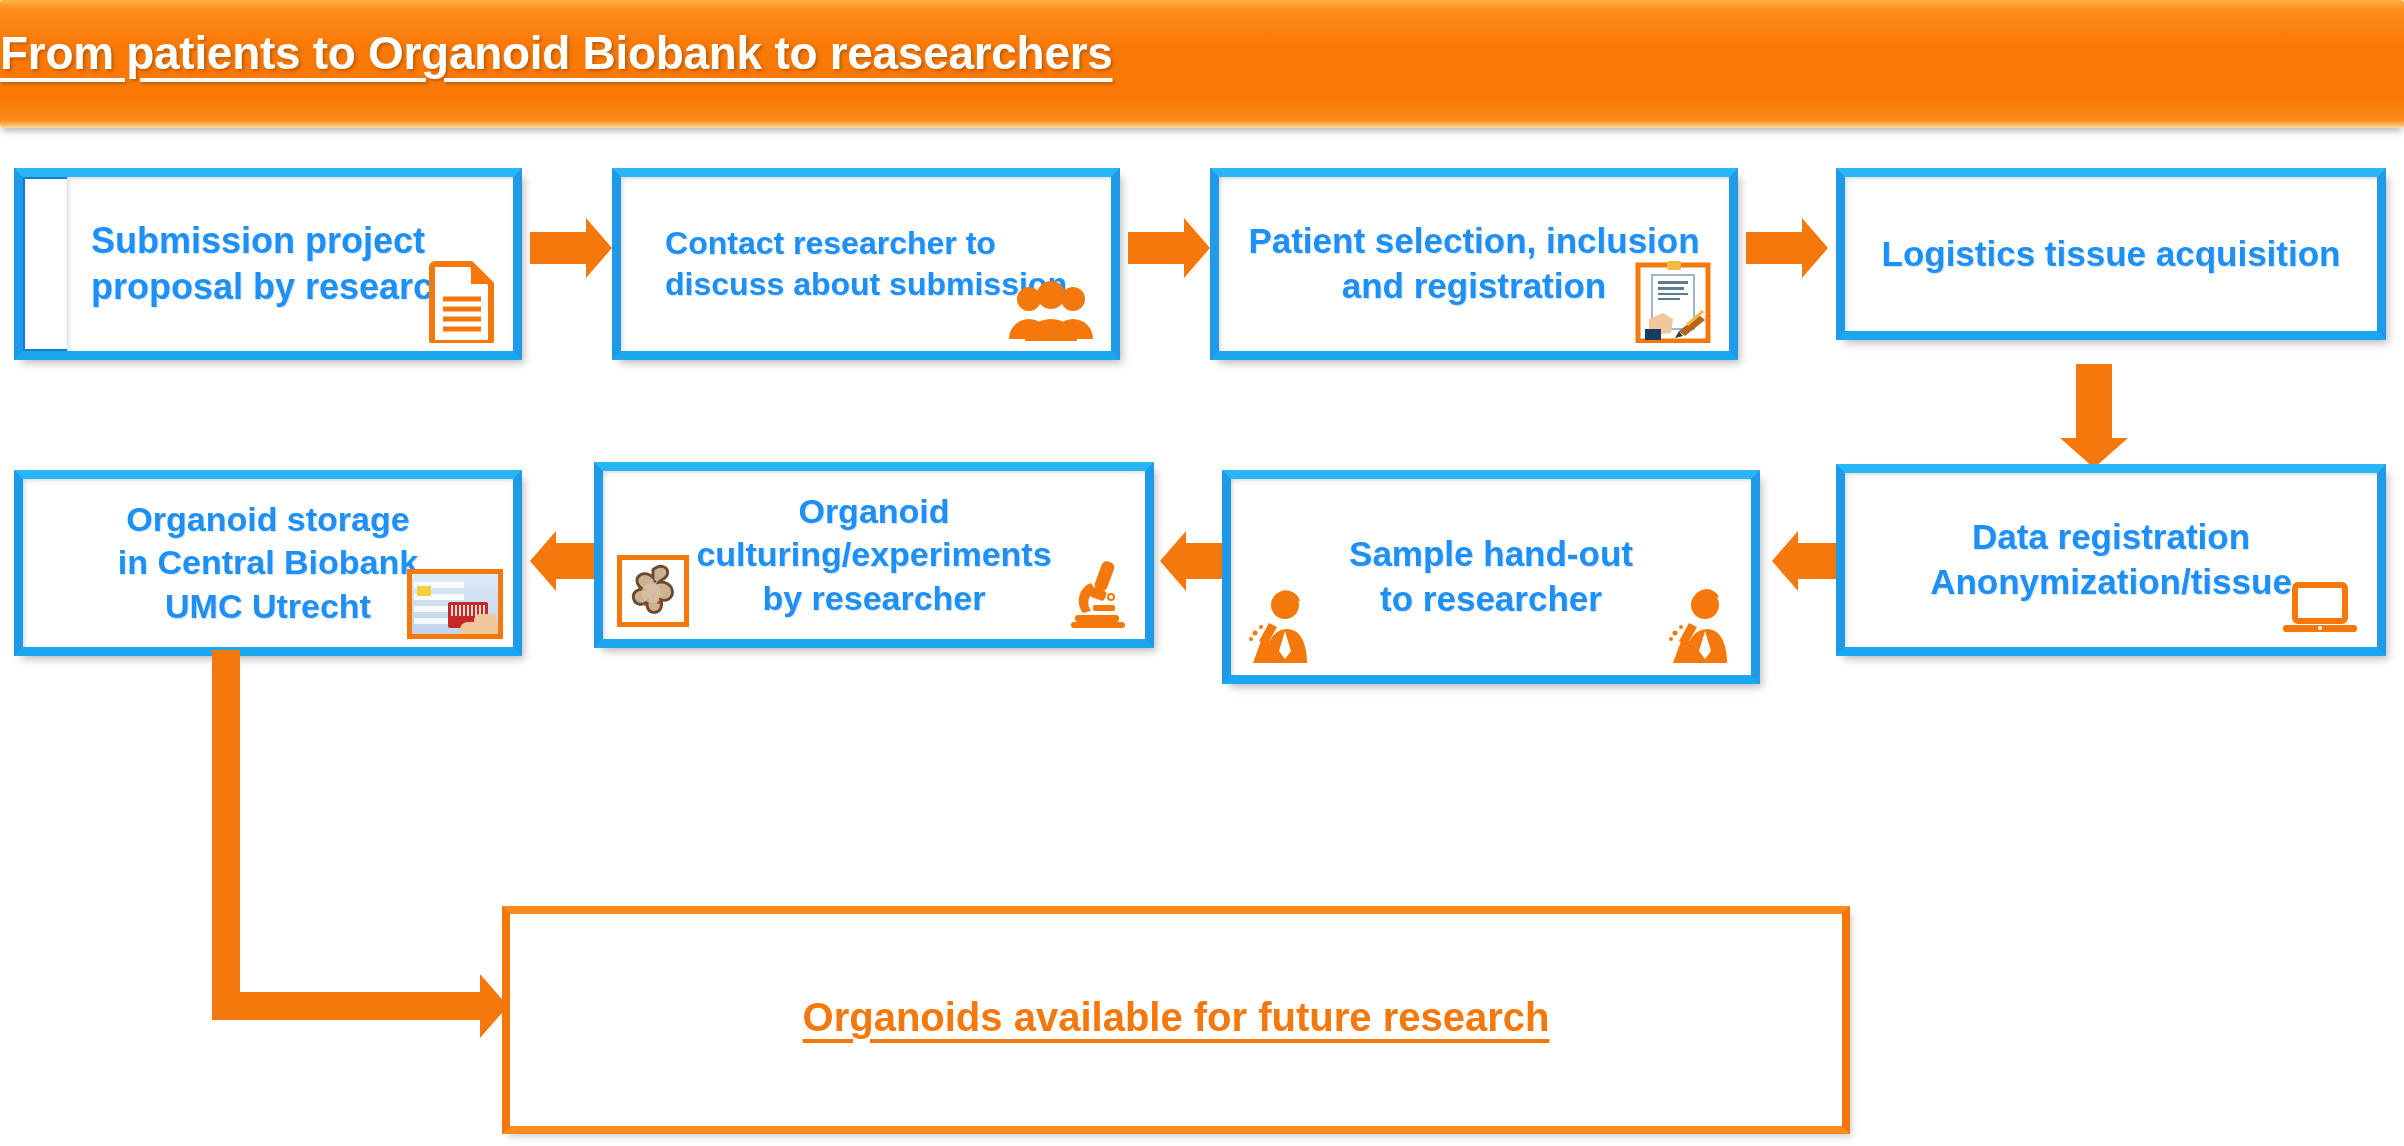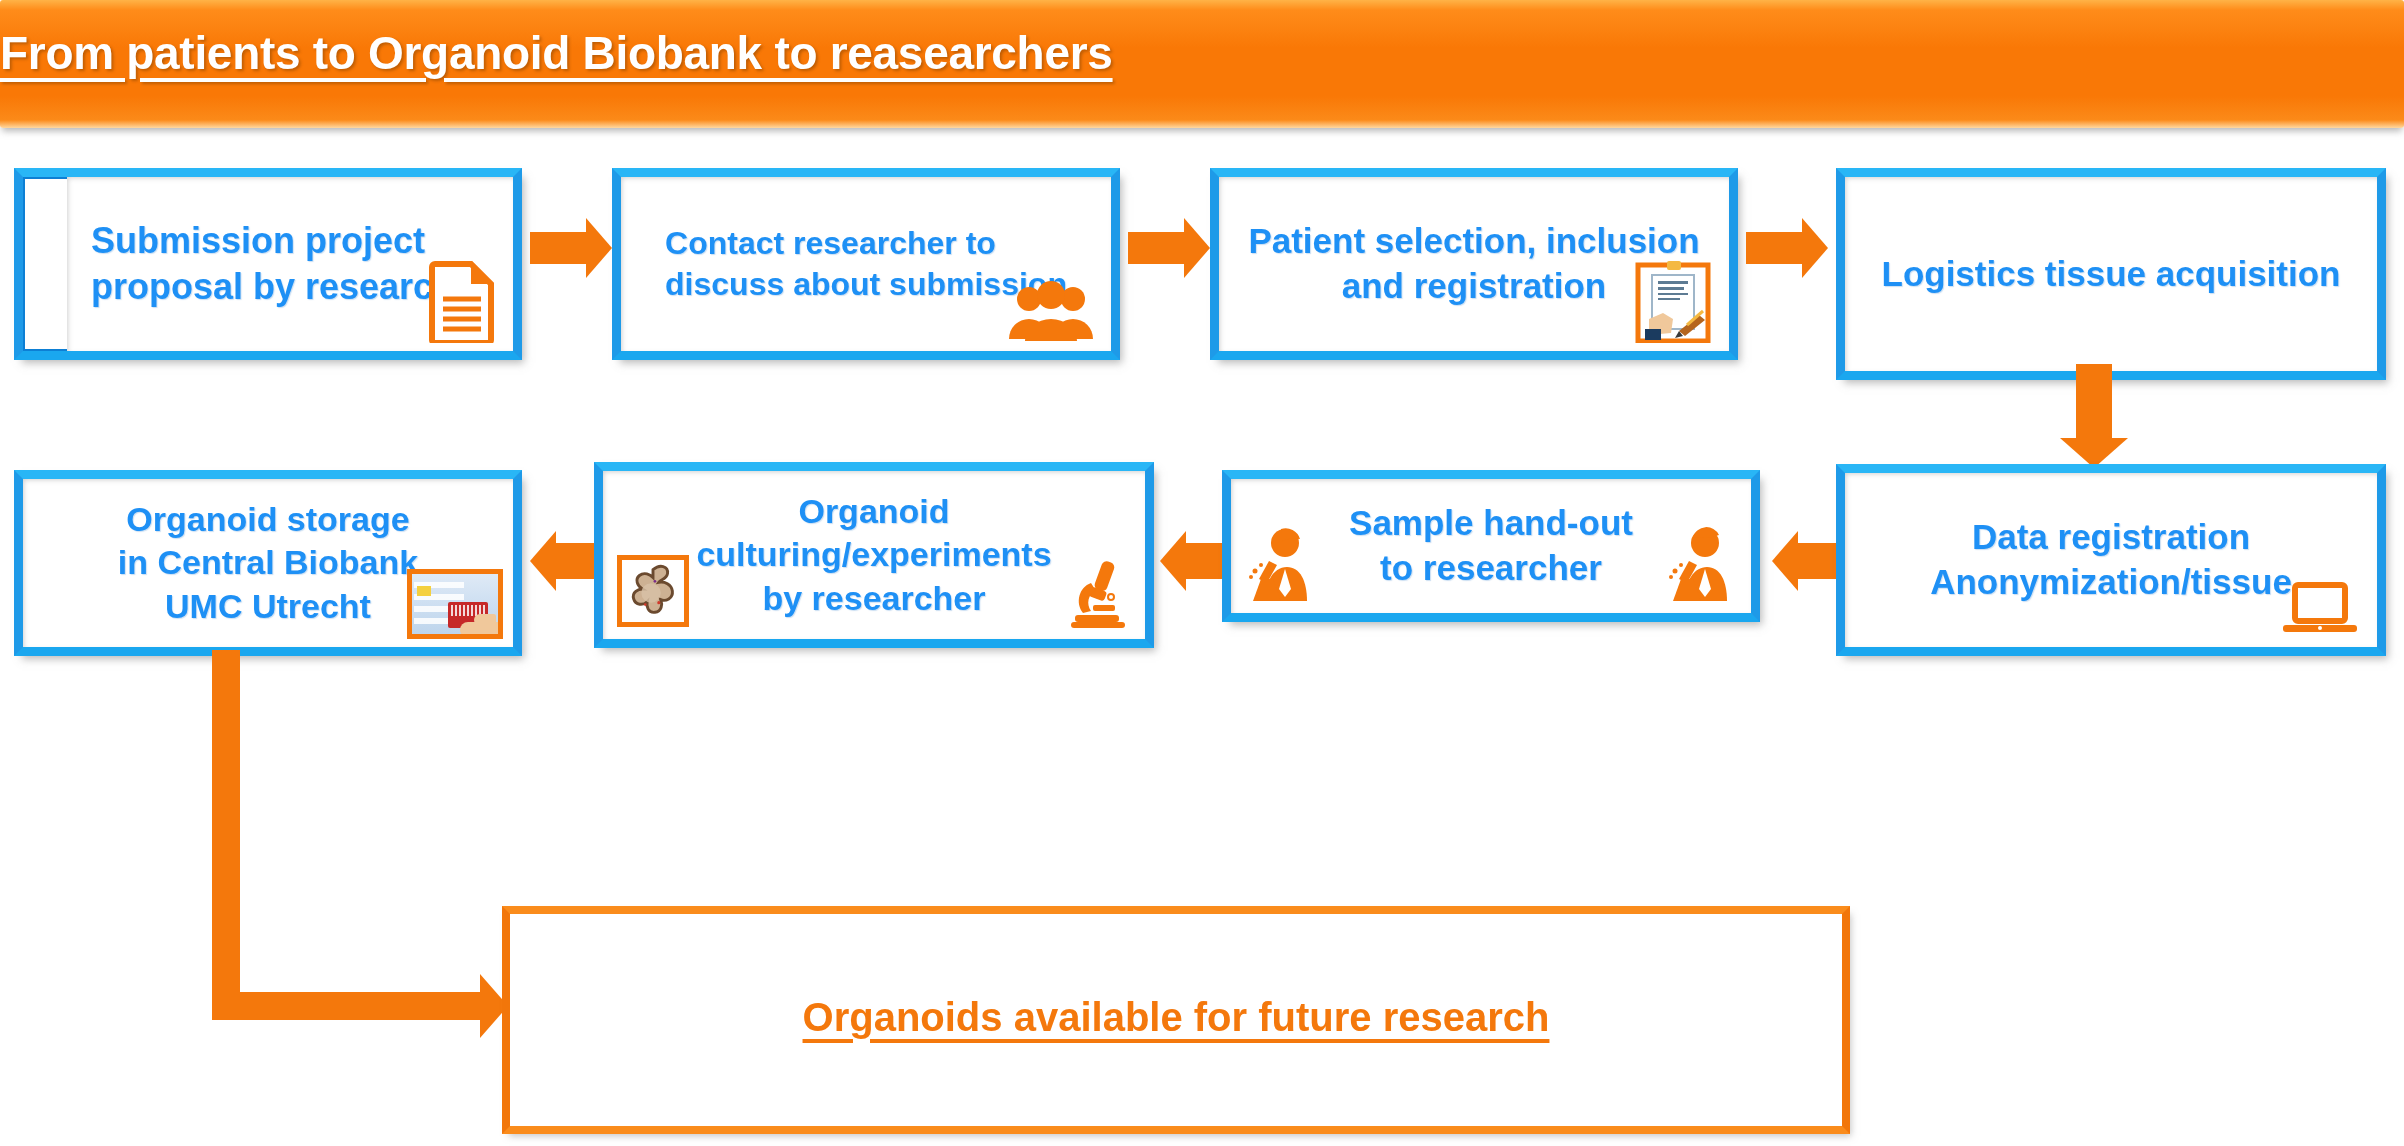--- a/index.html
+++ b/index.html
@@ -282,21 +282,21 @@
         <rect x="10" y="70" width="16" height="11" fill="#1b3b5f"></rect>
         <path d="M44 72 l20 -16 l6 5 l-20 16 z" fill="#b5651d"></path>
         <path d="M44 72 l-4 7 l8 -2 z" fill="#3a3a3a"></path>
         <path d="M52 66 l16 -14" stroke="#f4b942" stroke-width="3" fill="none"></path>
       </svg>
     </div>
   </div>
 
   <div class="arrow-right" style="left:1746px; top:232px; width:56px; height:32px;"></div>
 
-  <div class="pbox" style="left:1836px; top:168px; width:550px; height:212px;">
+  <div class="pbox" style="left:1836px; top:168px; width:550px; height:172px;">
     <div class="inner">
       <div class="label">Logistics tissue acquisition</div>
     </div>
   </div>
 
   <div class="arrow-down" style="left:2076px; top:364px; width:36px; height:74px;"></div>
 
   <div class="pbox" style="left:14px; top:470px; width:508px; height:186px;">
     <div class="inner">
       <div class="label" style="font-size:34px;">Organoid storage
@@ -351,21 +351,21 @@
           <rect x="4" y="65" width="54" height="6" rx="3"></rect>
           <rect x="26" y="48" width="22" height="6" rx="2"></rect>
         </g>
         <circle cx="44" cy="40" r="3" fill="none" stroke="#f4780c" stroke-width="2"></circle>
       </svg>
     </div>
   </div>
 
   <div class="arrow-left" style="left:1186px; top:543px; width:56px; height:36px;"></div>
 
-  <div class="pbox" style="left:1222px; top:470px; width:538px; height:152px;">
+  <div class="pbox" style="left:1222px; top:470px; width:538px; height:214px;">
     <div class="inner">
       <div class="label">Sample hand-out
 to researcher</div>
 
       <svg class="icon" style="left:14px; bottom:10px;" width="72" height="78" viewBox="0 0 72 78">
         <g fill="#f4780c">
           <circle cx="40" cy="18" r="14"></circle>
           <path d="M36 4 a15 15 0 0 1 19 10 c-6 -1 -14 -1 -19 3 z"></path>
           <path d="M20 76 c0 -20 9 -34 22 -34 c13 0 20 14 20 34 z"></path>
           <path d="M14 54 l10 -18 l8 4 l-10 18 z"></path>

